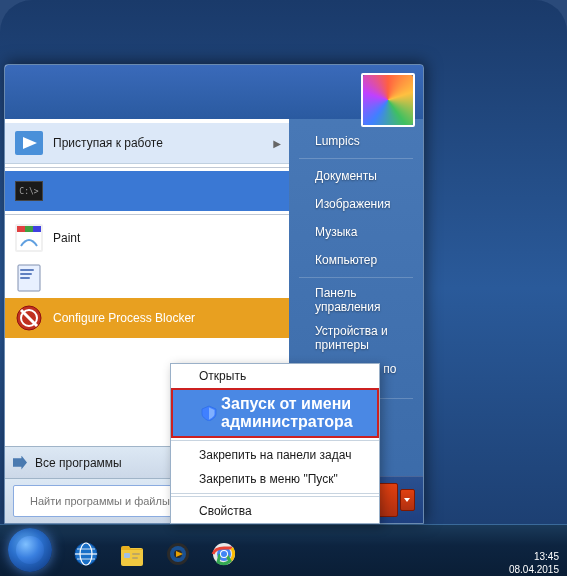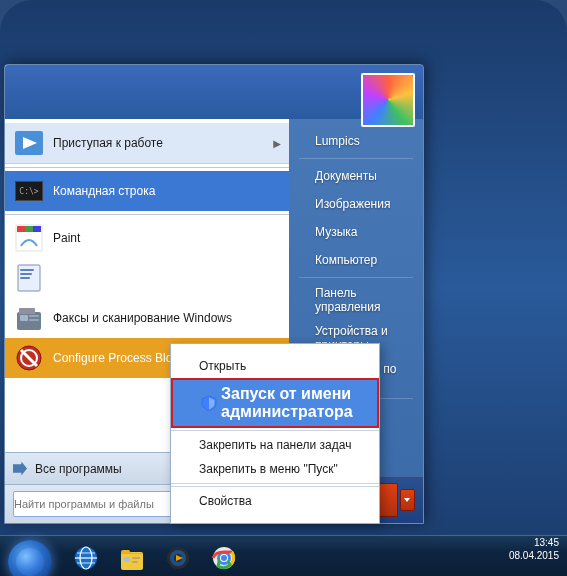--- a/index.html
+++ b/index.html
@@ -20,24 +20,24 @@
       position: relative;
       border-radius: 32px;
     }
 
     
     .taskbar {
       position: absolute;
       bottom: 0;
       left: 0;
       width: 100%;
-      height: 41px;
+      height: 52px;
       background: linear-gradient(180deg, #1a3a5a 0%, #0d2440 40%, #0a1e36 100%);
       display: flex;
-      align-items: flex-start;
+      align-items: flex-end;
       z-index: 100;
       border-top: 1px solid #3a6a9a;
     }
 
     
     .start-button {
       height: 52px;
       width: 60px;
       display: flex;
       align-items: center;
@@ -175,24 +175,24 @@
     .search-box {
       background: linear-gradient(180deg, #dce8f4, #ccd8e8);
       border-top: 1px solid #a0b4c8;
       padding: 6px 8px;
       display: flex;
       align-items: center;
     }
 
     .search-input {
       flex: 1;
-      height: 26px;
+      height: 32px;
       border: 1px solid #8aabe0;
       background: white;
-      padding: 2px 0;
+      padding: 2px 16px;
       font-size: 11px;
       border-radius: 2px;
       color: #888;
     }
 
     .search-btn {
       width: 26px;
       height: 26px;
       background: linear-gradient(180deg, #5090d0, #3070b0);
       border: 1px solid #2a60a0;
@@ -289,21 +289,21 @@
     
     .context-menu {
       position: absolute;
       bottom: 52px;
       left: 170px;
       width: 210px;
       background: white;
       border: 1px solid #9ab0c8;
       box-shadow: 3px 3px 10px rgba(0,0,0,0.3);
       z-index: 500;
-      padding: 10px 0;
+      padding: 0 0;
     }
 
     .ctx-item {
       padding: 5px 20px 5px 28px;
       font-size: 12px;
       cursor: pointer;
       color: #1a1a1a;
       position: relative;
       min-height: 24px;
       display: flex;
@@ -419,21 +419,20 @@
           <span class="menu-item-text">Приступая к работе</span>
           <span style="margin-left:auto; color:#666; font-size:10px;">▶</span>
         </div>
 
         <div class="menu-separator"></div>
 
         <div class="menu-item" style="background:#3a78d4;">
           <div class="menu-item-icon">
             <div class="cmd-icon">C:\&gt;</div>
           </div>
-          <span class="menu-item-text" style="color:white;">Командная строка</span>
         </div>
 
         <div class="menu-separator"></div>
 
         <div class="menu-item">
           <div class="menu-item-icon">
             <svg width="28" height="28" viewBox="0 0 28 28">
               <rect width="28" height="28" rx="2" fill="#f0f0f0"></rect>
               <rect x="2" y="2" width="8" height="6" fill="#e04040"></rect>
               <rect x="10" y="2" width="8" height="6" fill="#40a040"></rect>
@@ -449,32 +448,20 @@
           <div class="menu-item-icon">
             <svg width="28" height="28" viewBox="0 0 28 28">
               <rect width="22" height="26" x="3" y="1" rx="1" fill="#e8f0ff" stroke="#8090b0" stroke-width="1"></rect>
               <rect x="5" y="5" width="14" height="2" rx="1" fill="#6080c0"></rect>
               <rect x="5" y="9" width="12" height="2" rx="1" fill="#6080c0"></rect>
               <rect x="5" y="13" width="10" height="2" rx="1" fill="#6080c0"></rect>
             </svg>
           </div>
         </div>
 
-        <div class="menu-item">
-          <div class="menu-item-icon">
-            <svg width="28" height="28" viewBox="0 0 28 28">
-              <rect x="2" y="8" width="24" height="18" rx="2" fill="#708090"></rect>
-              <rect x="5" y="11" width="8" height="6" rx="1" fill="#a0b8c8"></rect>
-              <rect x="4" y="4" width="16" height="6" rx="1" fill="#9090a0"></rect>
-              <rect x="14" y="11" width="10" height="2" rx="1" fill="#90a8b8"></rect>
-              <rect x="14" y="15" width="10" height="2" rx="1" fill="#90a8b8"></rect>
-            </svg>
-          </div>
-          <span class="menu-item-text">Факсы и сканирование Windows</span>
-        </div>
 
         <div class="menu-item orange-bg">
           <div class="menu-item-icon">
             <svg width="28" height="28" viewBox="0 0 28 28">
               <circle cx="14" cy="14" r="12" fill="#c03020" stroke="#901010" stroke-width="1"></circle>
               <line x1="6" y1="6" x2="22" y2="22" stroke="white" stroke-width="3"></line>
               <circle cx="14" cy="14" r="8" fill="none" stroke="white" stroke-width="2"></circle>
             </svg>
           </div>
           <span class="menu-item-text">Configure Process Blocker</span>

